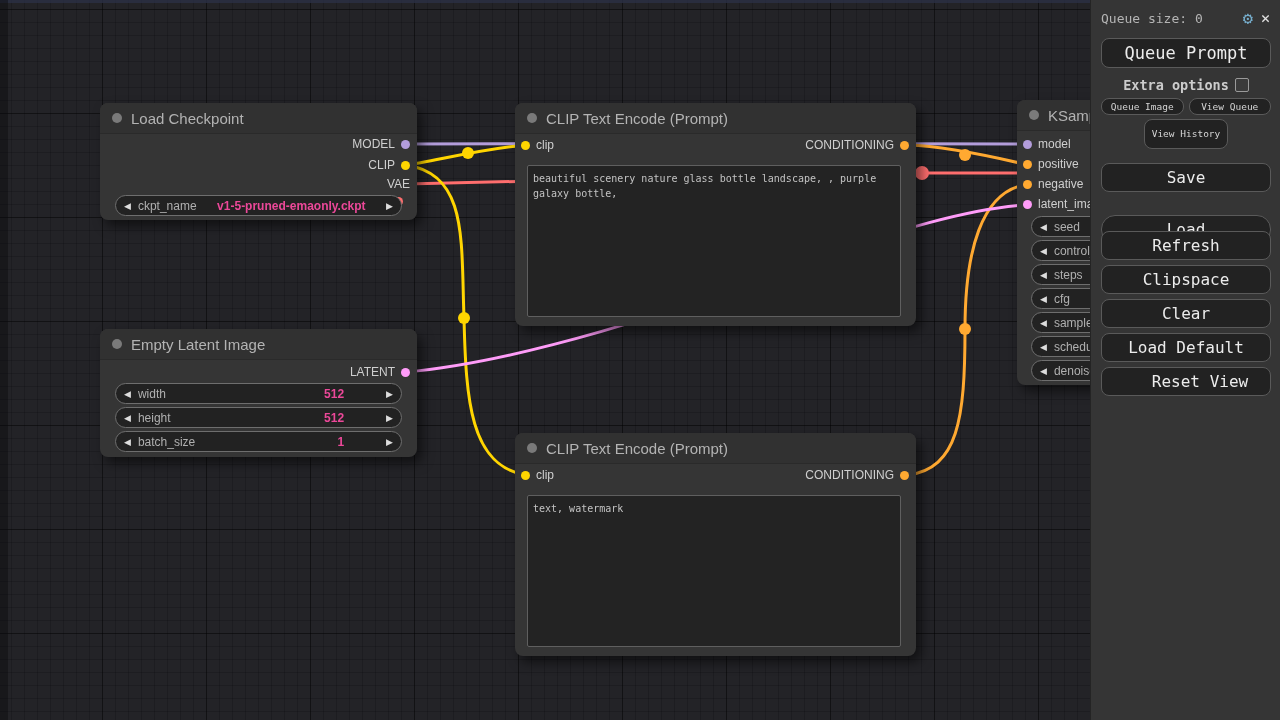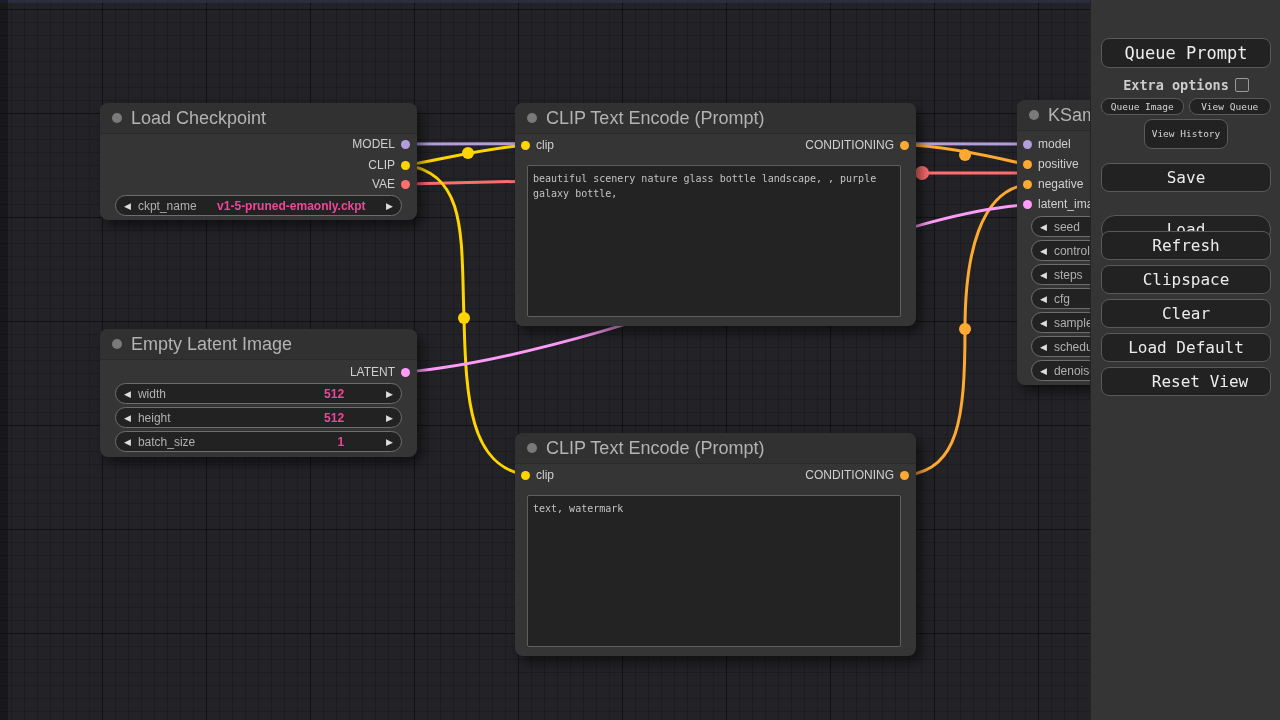--- a/index.html
+++ b/index.html
@@ -17,21 +17,21 @@
   #top-edge{position:absolute;top:0;left:0;width:1280px;height:3px;background:#2a3045;opacity:.8;}
   #left-edge{position:absolute;top:0;left:0;width:8px;height:720px;background:rgba(10,10,14,.45);}
   
   #wires{position:absolute;top:0;left:0;z-index:2;pointer-events:none;}
   #wires path{fill:none;stroke-width:3;stroke-linecap:round;}
   
   .node{position:absolute;z-index:3;background:#353535;border-radius:8px;
         box-shadow:5px 6px 12px rgba(0,0,0,.55);}
   .node-title{height:30px;display:flex;align-items:center;gap:9px;padding:0 12px;
         background:#313131;border-radius:8px 8px 0 0;border-bottom:1px solid #2a2a2a;
-        color:#b3b3b3;font-size:18px;white-space:nowrap;overflow:hidden;}
+        color:#b3b3b3;font-size:15px;white-space:nowrap;overflow:hidden;}
   .tdot{width:10px;height:10px;border-radius:50%;background:#7a7a7a;flex:0 0 auto;}
   .slot{position:absolute;height:14px;display:flex;align-items:center;gap:6px;
         color:#cfcfcf;font-size:12px;white-space:nowrap;}
   .slot.in{left:6px;}
   .slot.out{right:7px;}
   .pdot{width:9px;height:9px;border-radius:50%;flex:0 0 auto;}
   .pc-model{background:#B39DDB;} .pc-clip{background:#FFD500;}
   .pc-vae{background:#FF6E6E;}  .pc-cond{background:#FFA931;}
   .pc-latent{background:#FF9CF9;}
   .widget{position:absolute;left:15px;right:15px;height:21px;border-radius:11px;
@@ -96,21 +96,21 @@
       <span>Load Checkpoint</span>
     </div>
     <div class="slot out" style="top:34px;">
       <span>MODEL</span>
       <span class="pdot pc-model"></span>
     </div>
     <div class="slot out" style="top:55px;">
       <span>CLIP</span>
       <span class="pdot pc-clip"></span>
     </div>
-    <div class="slot out" style="top:74px;">
+    <div class="slot out" style="top:74px;flex-direction:column;">
       <span>VAE</span>
       <span class="pdot pc-vae"></span>
     </div>
     <div class="widget" style="top:92px;">
       <span class="arrow">◀</span>
       <span class="wlabel">ckpt_name</span>
       <span class="wspacer"></span>
       <span class="wvalue">v1-5-pruned-emaonly.ckpt</span>
       <span class="wspacer" style="max-width:28px;"></span>
       <span class="arrow">▶</span>
@@ -229,20 +229,25 @@
       <span class="arrow">◀</span>
       <span class="wlabel">scheduler</span>
     </div>
     <div class="widget" style="top:260px;left:14px;right:60px;">
       <span class="arrow">◀</span>
       <span class="wlabel">denoise</span>
     </div>
   </div>
 
   <div id="menu">
+    <div id="menu-head">
+      <span>Queue size: 0</span>
+      <span id="gear">⚙</span>
+      <span id="close-x">✕</span>
+    </div>
     <div id="queue-prompt" class="mbtn">Queue Prompt</div>
     <div id="extra-row">
       <span>Extra options</span>
       <span id="extra-cb"></span>
     </div>
     <div id="qf-row">
       <div class="mbtn">Queue Image</div>
       <div class="mbtn">View Queue</div>
     </div>
     <div id="view-history" class="mbtn">View History</div>

